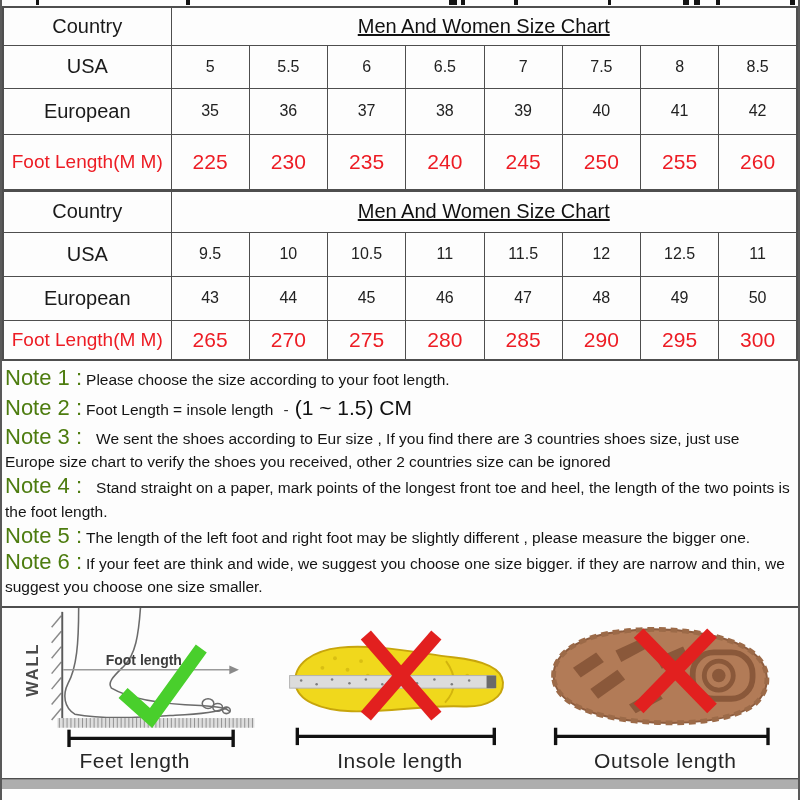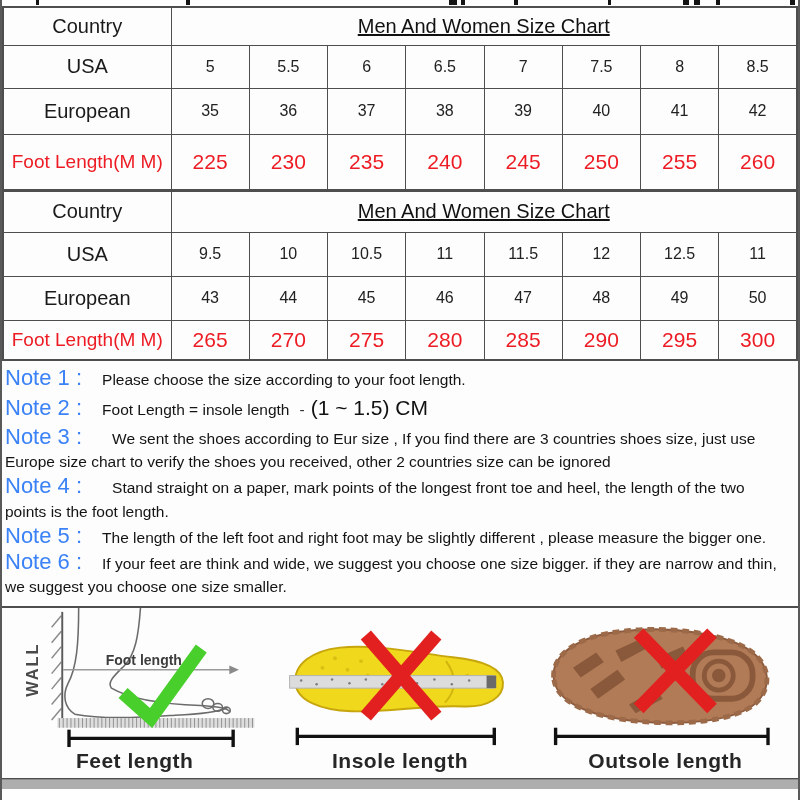--- a/index.html
+++ b/index.html
@@ -29,33 +29,33 @@
   tr.redrow td{color:#ed1c24;}
   tr.redrow td.label{font-size:19px;}
   tr.redrow td.num{font-size:21px;}
   
   .t1 .r-head{height:38px}.t1 .r-usa{height:43px}.t1 .r-eur{height:46px}.t1 .r-foot{height:56px}
   .t2 .r-head{height:41px}.t2 .r-usa{height:44px}.t2 .r-eur{height:44px}.t2 .r-foot{height:40px}
 
   
   .notes{padding:5px 8px 6px 3px;background:#fdfdfd;}
   .note{line-height:1.5;font-size:15.5px;color:#141414;margin:0 0 1px 0;}
-  .note-label{color:#3b82f6;font-size:22px;line-height:1.1;margin-right:20px;}
+  .note-label{color:#4d7c0f;font-size:22px;line-height:1.1;margin-right:4px;}
   .gap-wide{margin-left:10px;}
   .note-big{font-size:21px;color:#111;margin-left:6px;}
   .note-dash{margin-left:10px;color:#333;}
 
   
   .diagrams{
     height:170px;border-top:2px solid #4e4e4e;border-bottom:1px solid #4e4e4e;
     display:flex;align-items:stretch;background:#fdfdfd;
   }
   .fig{flex:1 1 33.33%;display:flex;flex-direction:column;align-items:center;justify-content:flex-end;}
   .fig svg{width:100%;height:140px;display:block;}
-  .caption{font-size:21px;font-weight:700;color:#262626;margin:1px 0 5px 0;letter-spacing:.5px;}
+  .caption{font-size:21px;font-weight:400;color:#262626;margin:1px 0 5px 0;letter-spacing:.5px;}
   .bottom-strip{height:9px;background:#aeaeae;border-top:1px solid #8d8d8d;}
 </style>
 </head>
 <body>
 
 <div class="page">
 
   <div class="remnant">
     <i style="left:34px;width:3px"></i>
       <i style="left:184px;width:4px"></i>

